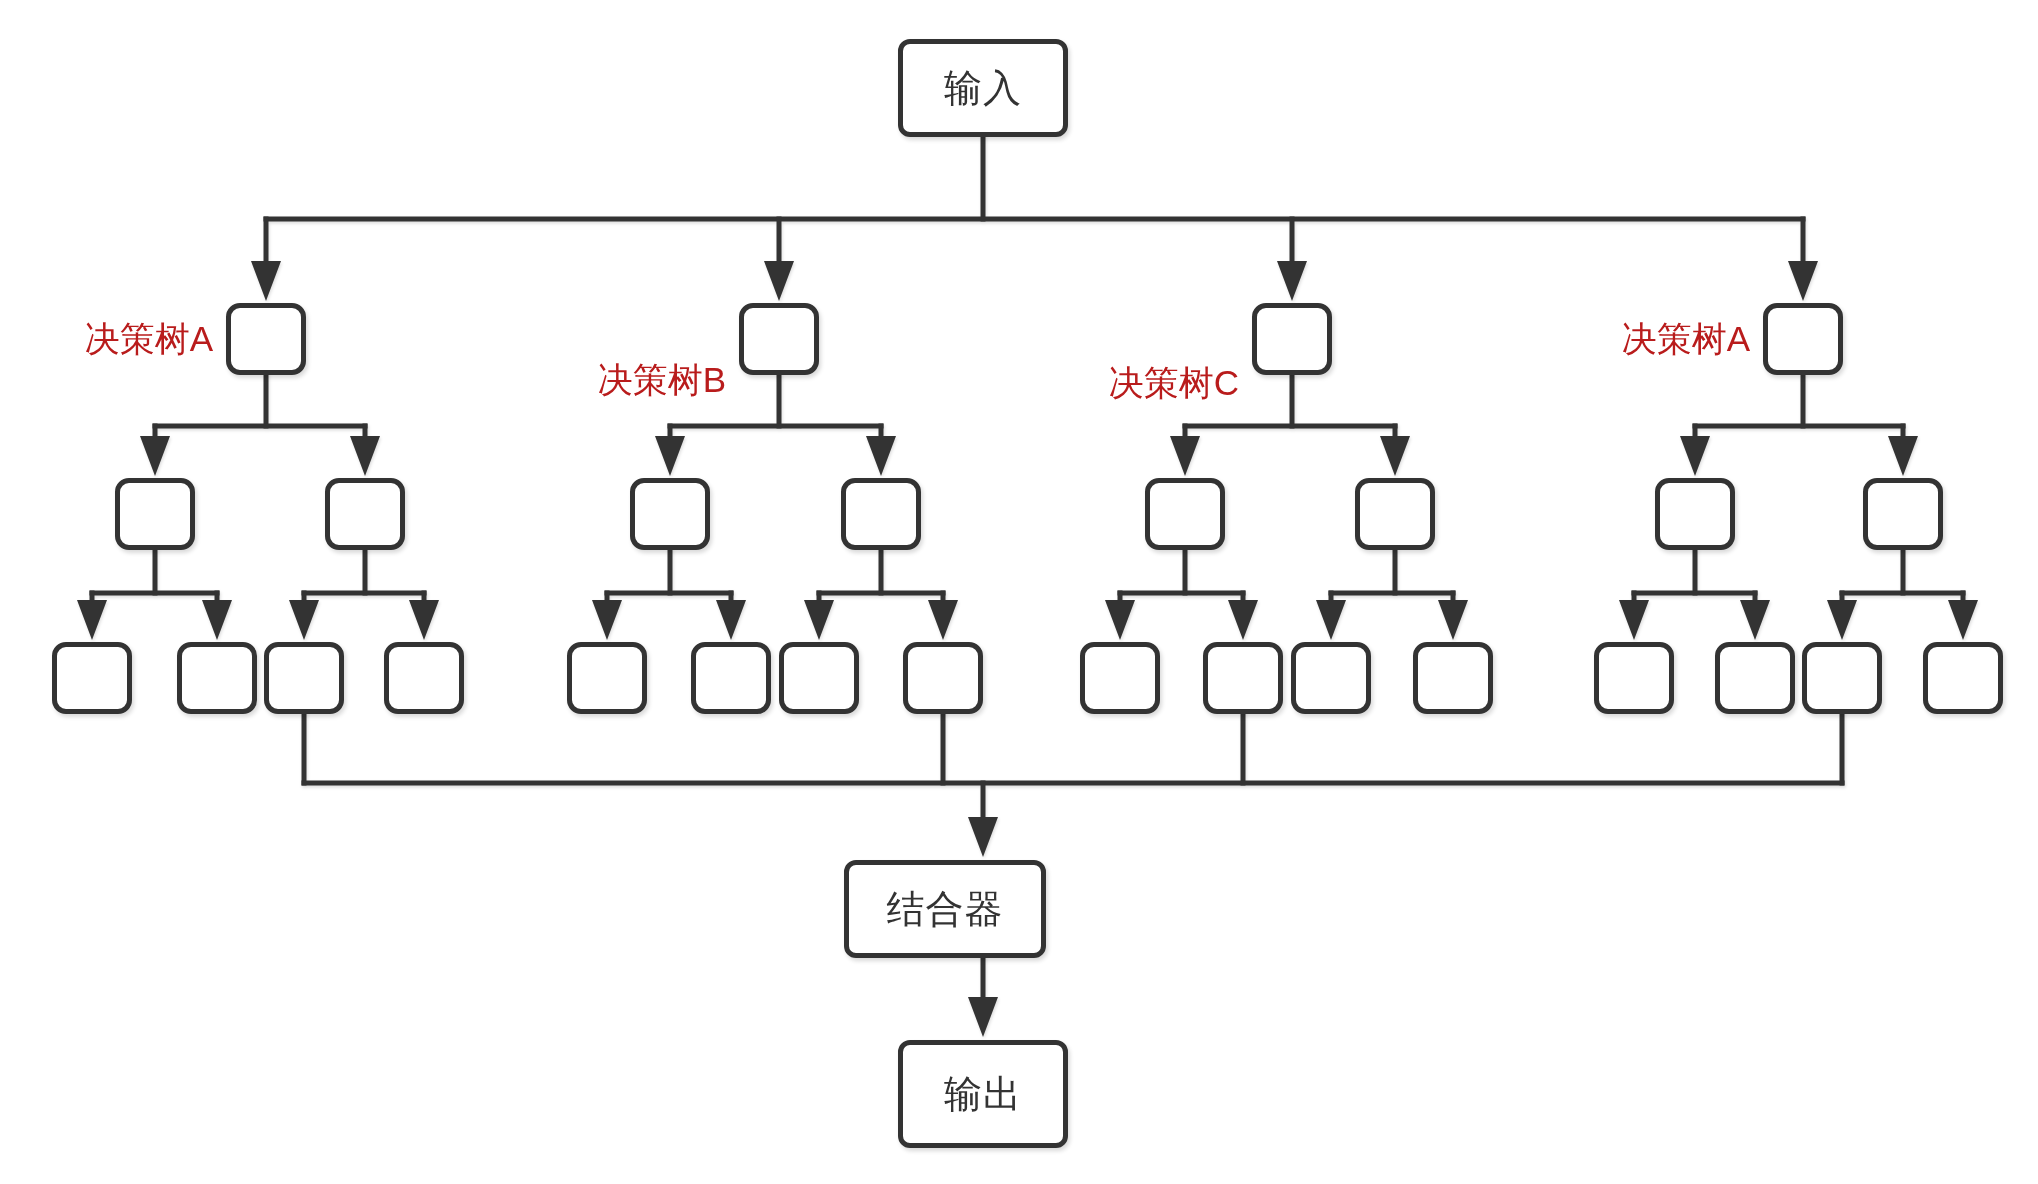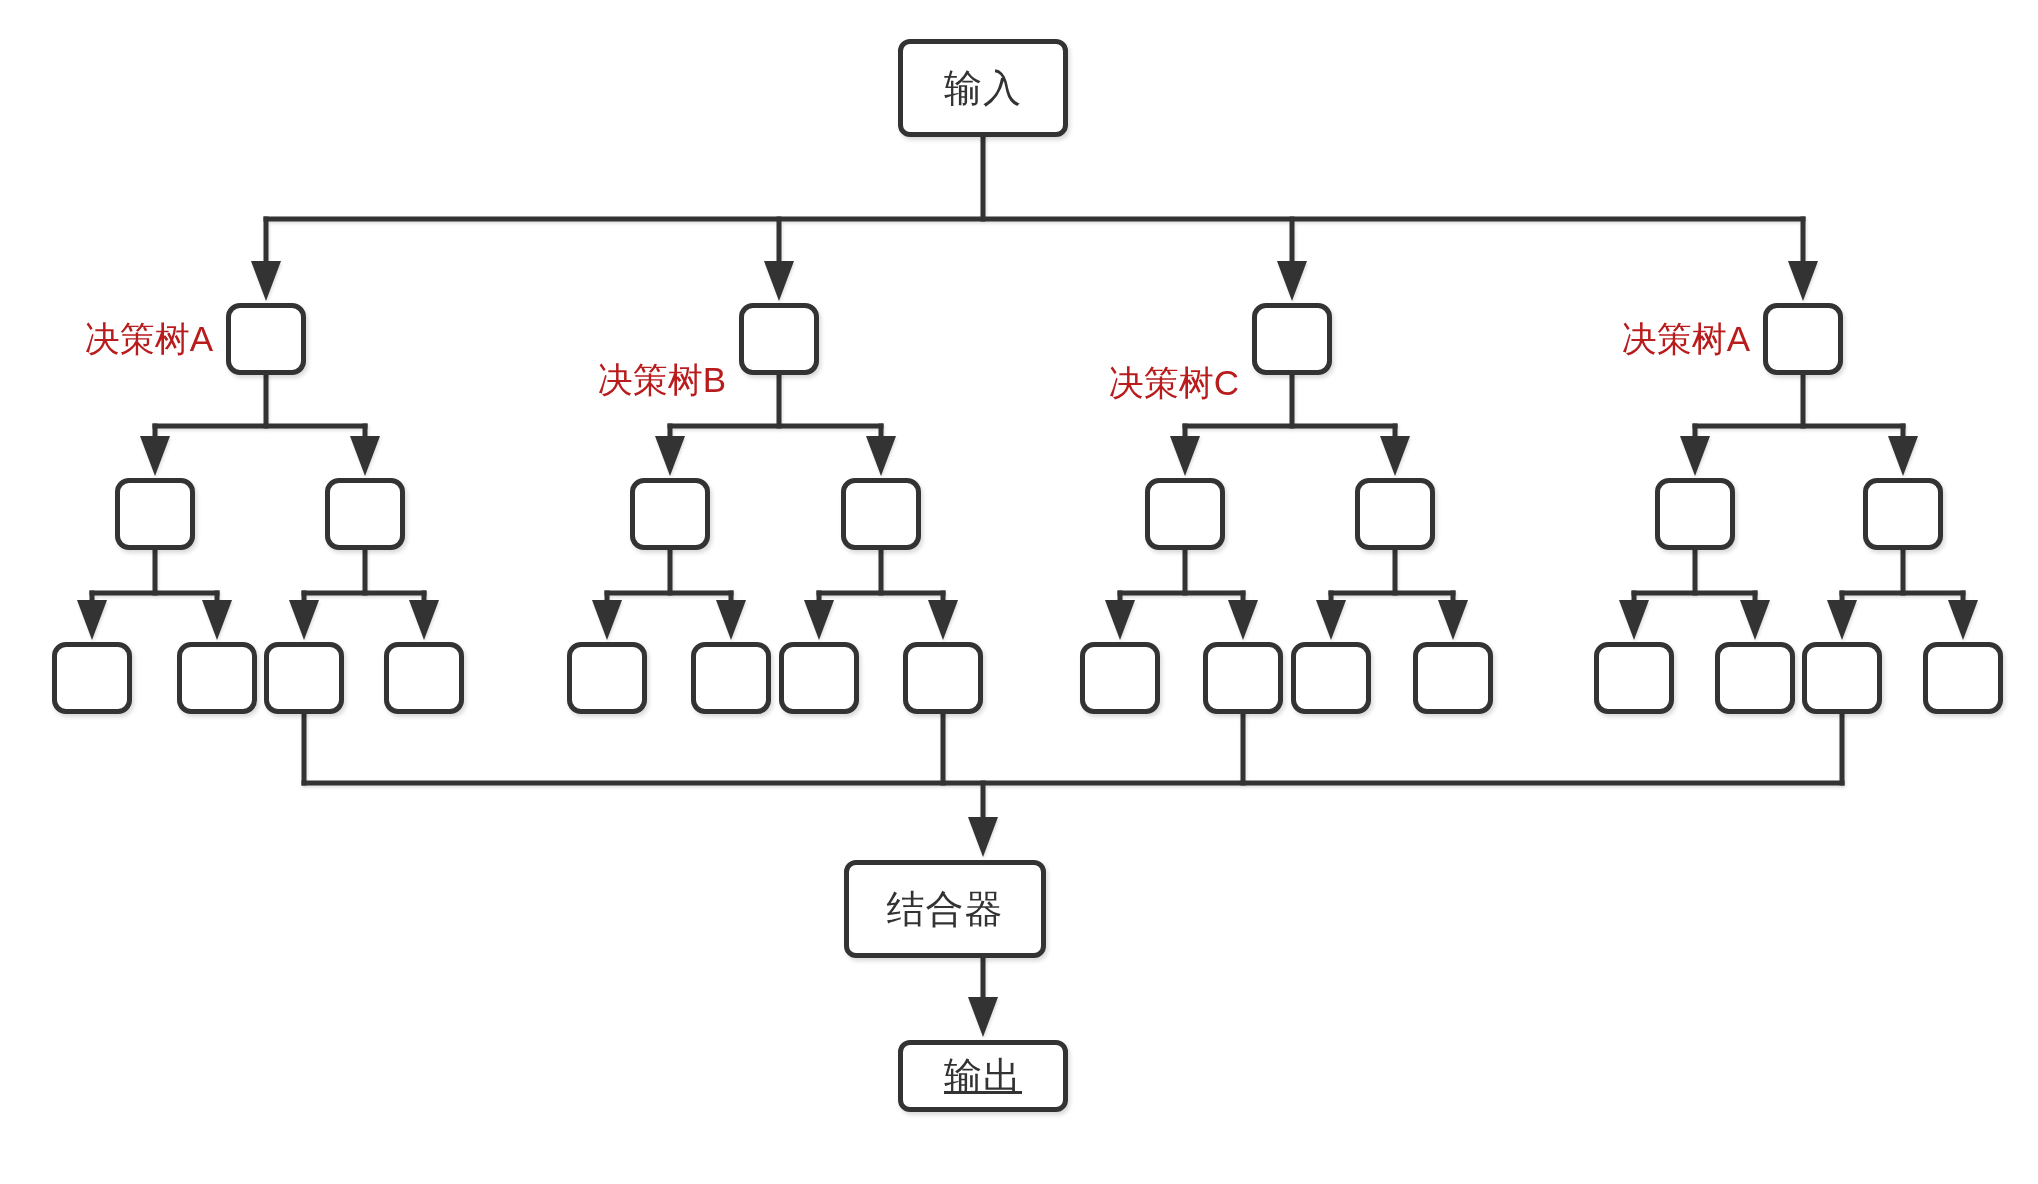--- a/index.html
+++ b/index.html
@@ -179,15 +179,15 @@
       <div class="box small" style="left: 1413px; top: 642px; width: 80px; height: 72px;"></div>
       <div class="box small" style="left: 1763px; top: 303px; width: 80px; height: 72px;"></div>
       <div class="tree-label" style="left: 1750px; top: 339px;">决策树A</div>
       <div class="box small" style="left: 1655px; top: 478px; width: 80px; height: 72px;"></div>
       <div class="box small" style="left: 1863px; top: 478px; width: 80px; height: 72px;"></div>
       <div class="box small" style="left: 1594px; top: 642px; width: 80px; height: 72px;"></div>
       <div class="box small" style="left: 1715px; top: 642px; width: 80px; height: 72px;"></div>
       <div class="box small" style="left: 1802px; top: 642px; width: 80px; height: 72px;"></div>
       <div class="box small" style="left: 1923px; top: 642px; width: 80px; height: 72px;"></div>
       <div class="box big" style="left: 844px; top: 860px; width: 202px; height: 98px;">结合器</div>
-      <div class="box big" style="left: 898px; top: 1040px; width: 170px; height: 72px; text-decoration: underline;">输出</div>
+      <div class="box big" style="left: 898px; top: 1040px; width: 170px; height: 108px;">输出</div>
     </div>
 </div>
 
 </body></html>

